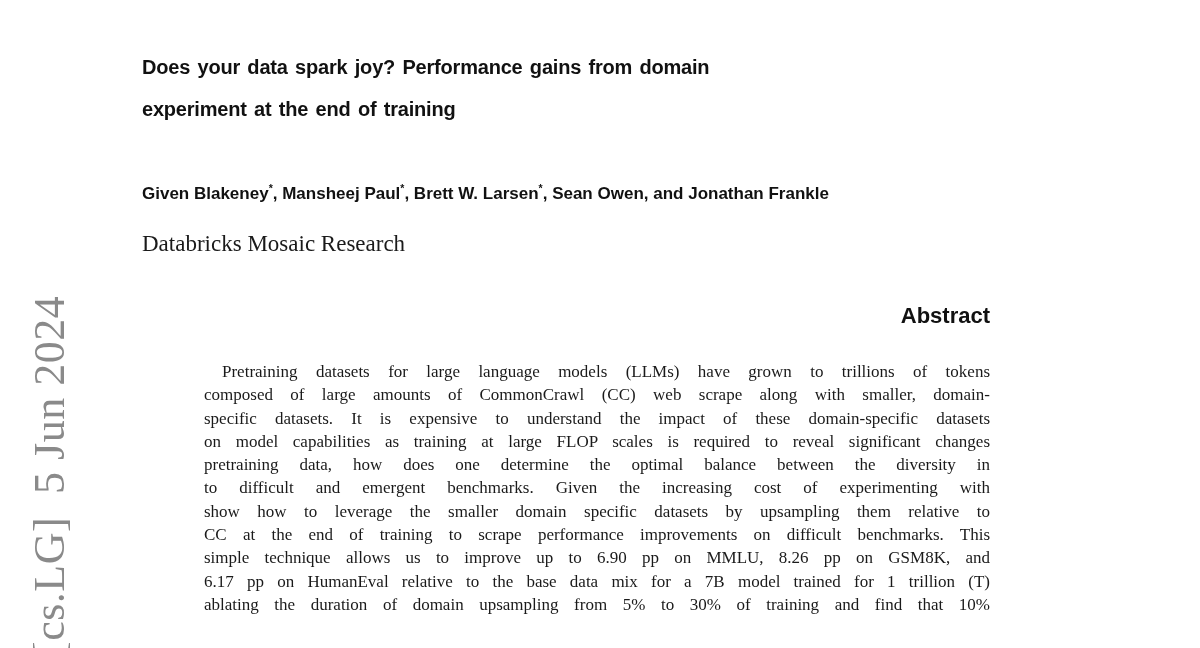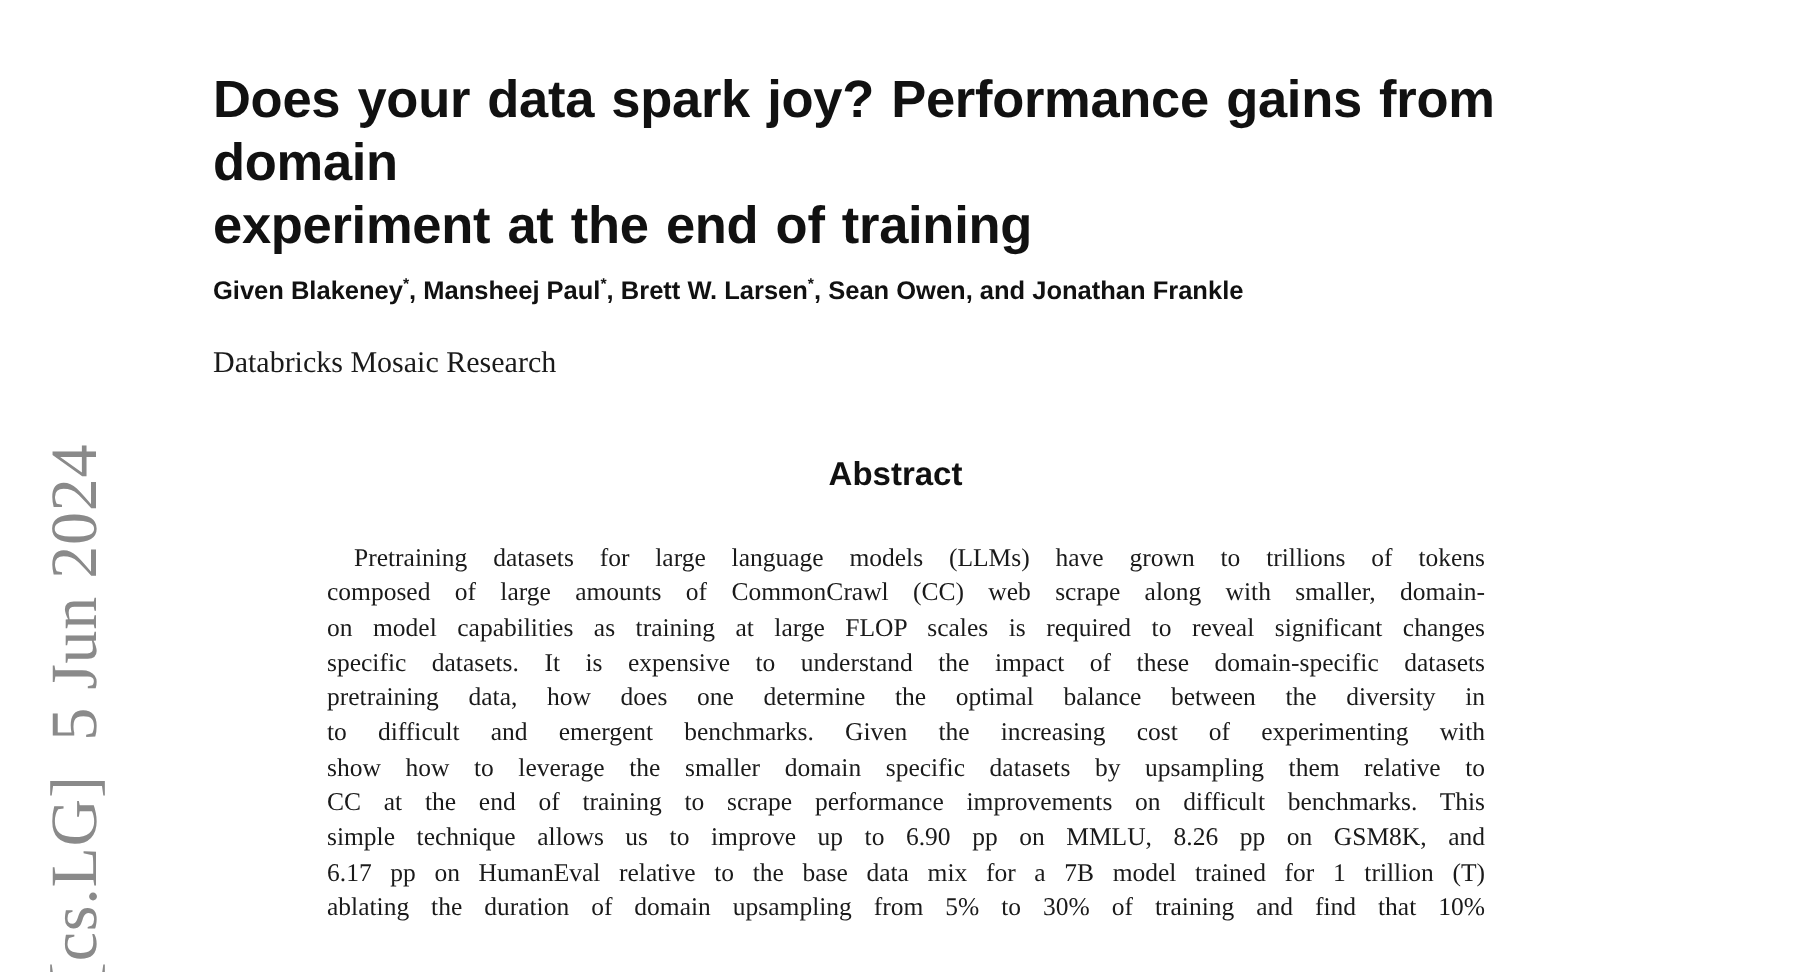--- a/index.html
+++ b/index.html
@@ -25,21 +25,21 @@
     white-space: pre;
     letter-spacing: 0.5px;
   }
   .title {
     position: absolute;
     left: 142px;
     top: 46px;
     width: 960px;
     font-family: "Liberation Sans", sans-serif;
     font-weight: bold;
-    font-size: 35px;
+    font-size: 20px;
     line-height: 42px;
     color: #111111;
     letter-spacing: -0.2px;
     word-spacing: 2px;
   }
   .authors {
     position: absolute;
     left: 142px;
     top: 184px;
     width: 1000px;
@@ -52,49 +52,48 @@
   .authors sup {
     font-size: 62%;
     vertical-align: super;
     line-height: 0;
   }
   .affiliation {
     position: absolute;
     left: 142px;
     top: 231px;
     font-family: "Liberation Serif", serif;
-    font-size: 20px;
+    font-size: 23px;
     color: #1a1a1a;
   }
   .abstract-head {
     position: absolute;
     left: 204px;
     top: 303px;
     width: 786px;
-    text-align: center;
+    text-align: right;
     font-family: "Liberation Sans", sans-serif;
     font-weight: bold;
     font-size: 22px;
     color: #111111;
   }
   .abstract-body {
     position: absolute;
     left: 204px;
     top: 360px;
     width: 786px;
     font-family: "Liberation Serif", serif;
     font-size: 17px;
     line-height: 23.3px;
     color: #1a1a1a;
   }
   .jline {
     text-align: justify;
     text-align-last: justify;
     white-space: normal;
-    margin-left: 14px;
   }
   .jline.indent { text-indent: 18px; }
 </style>
 </head>
 <body>
 
 <div class="page">
 
   <div class="watermark">[cs.LG]  5 Jun 2024</div>
 
@@ -107,22 +106,22 @@
     <span><span>Given Blakeney</span><sup>*</sup><span>, </span></span><span><span>Mansheej Paul</span><sup>*</sup><span>, </span></span><span><span>Brett W. Larsen</span><sup>*</sup><span>, </span></span><span><span>Sean Owen</span><sup></sup><span>, and </span></span><span><span>Jonathan Frankle</span><sup></sup><span></span></span>
   </div>
 
   <div class="affiliation">Databricks Mosaic Research</div>
 
   <div class="abstract-head">Abstract</div>
 
   <div class="abstract-body">
     <div class="jline indent">Pretraining datasets for large language models (LLMs) have grown to trillions of tokens</div>
     <div class="jline">composed of large amounts of CommonCrawl (CC) web scrape along with smaller, domain-</div>
+    <div class="jline">specific datasets. It is expensive to understand the impact of these domain-specific datasets</div>
     <div class="jline">on model capabilities as training at large FLOP scales is required to reveal significant changes</div>
-    <div class="jline">specific datasets. It is expensive to understand the impact of these domain-specific datasets</div>
     <div class="jline">pretraining data, how does one determine the optimal balance between the diversity in</div>
     <div class="jline">to difficult and emergent benchmarks. Given the increasing cost of experimenting with</div>
     <div class="jline">show how to leverage the smaller domain specific datasets by upsampling them relative to</div>
     <div class="jline">CC at the end of training to scrape performance improvements on difficult benchmarks. This</div>
     <div class="jline">simple technique allows us to improve up to 6.90 pp on MMLU, 8.26 pp on GSM8K, and</div>
     <div class="jline">6.17 pp on HumanEval relative to the base data mix for a 7B model trained for 1 trillion (T)</div>
     <div class="jline">ablating the duration of domain upsampling from 5% to 30% of training and find that 10%</div>
   </div>
 
 </div>

